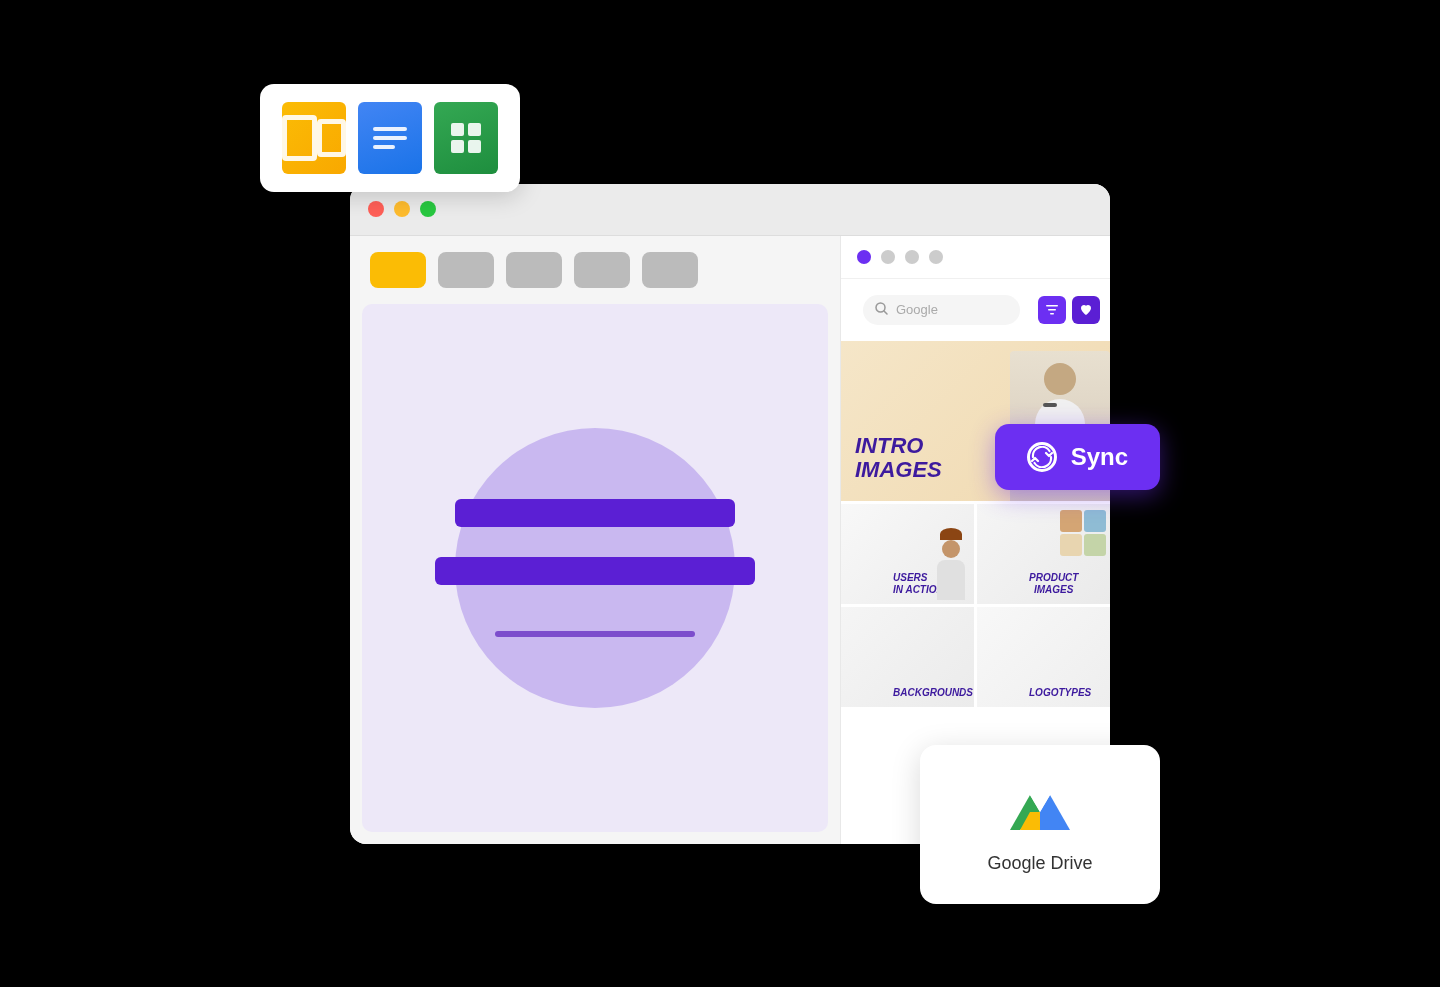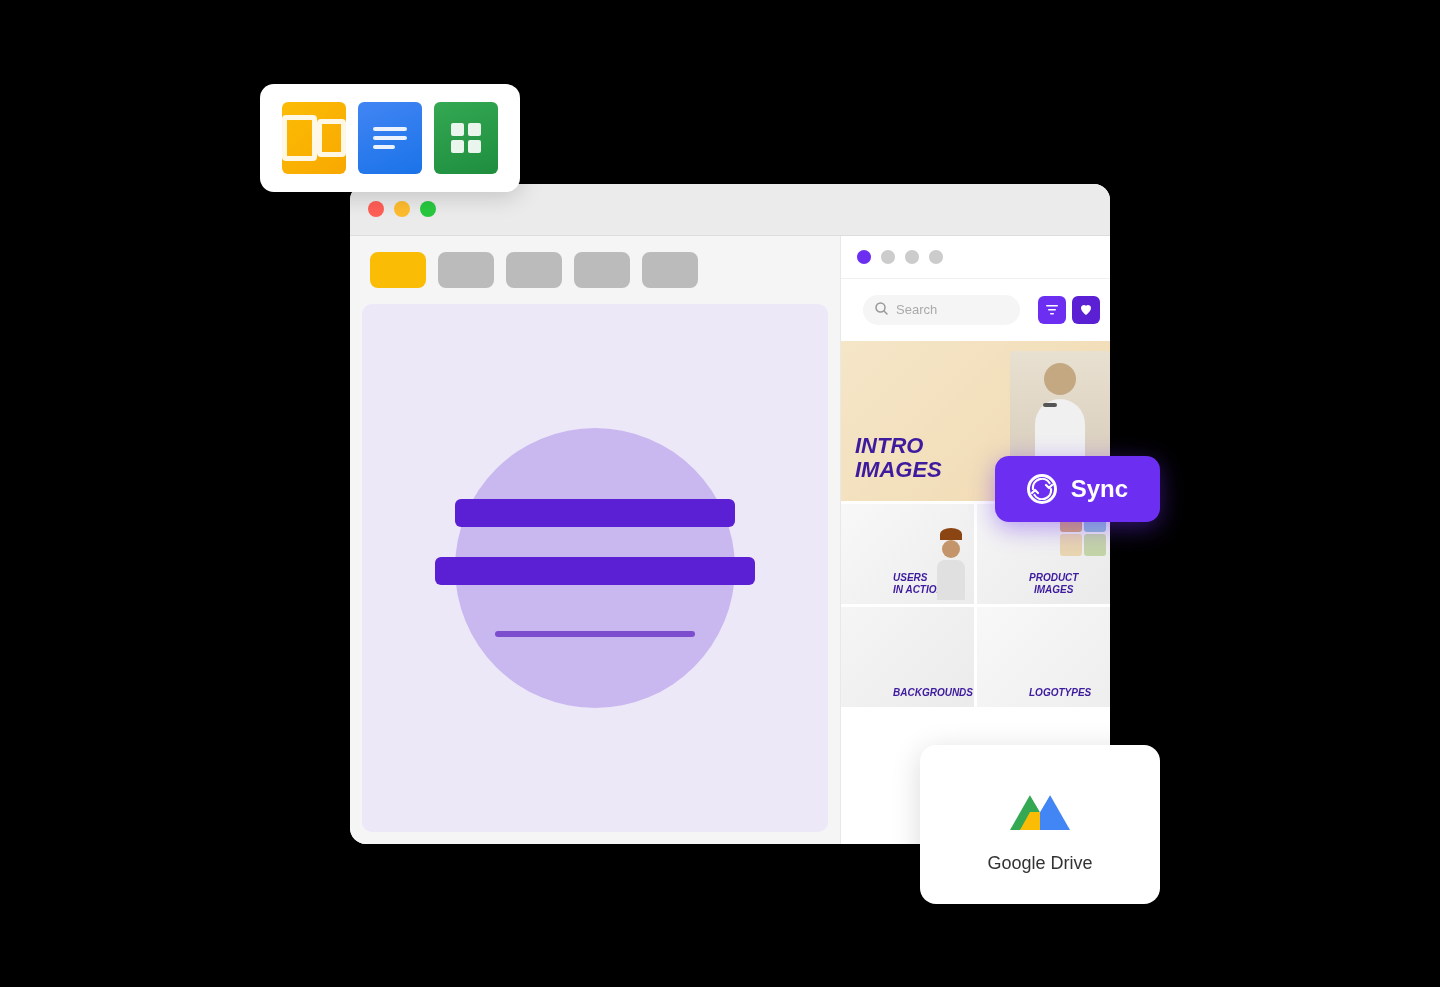--- a/index.html
+++ b/index.html
@@ -424,21 +424,20 @@
       border-radius: 14px;
       padding: 18px 32px;
       font-size: 24px;
       font-weight: 700;
       display: flex;
       align-items: center;
       gap: 14px;
       box-shadow: 0 6px 24px rgba(108, 47, 242, 0.45);
       z-index: 20;
       cursor: pointer;
-      margin-top: 32px;
     }
 
     .sync-icon {
       width: 30px;
       height: 30px;
       border: 3px solid white;
       border-radius: 50%;
       position: relative;
       display: flex;
       align-items: center;
@@ -551,21 +550,21 @@
         </div>
 
         <div style="display:flex;align-items:center;padding:6px 10px;gap:6px;">
           <div class="search-bar" style="flex:1;">
             <span class="search-icon-wrap">
               <svg width="13" height="13" viewBox="0 0 13 13" fill="none">
                 <circle cx="5.5" cy="5.5" r="4.5" stroke="#999" stroke-width="1.5"></circle>
                 <line x1="9" y1="9" x2="12" y2="12" stroke="#999" stroke-width="1.5" stroke-linecap="round"></line>
               </svg>
             </span>
-            <span class="search-text">Search</span>
+            <span class="search-text">Google</span>
           </div>
           <div class="search-btn">
             <svg viewBox="0 0 14 14" fill="white" xmlns="http://www.w3.org/2000/svg">
               <rect x="1" y="2" width="12" height="1.5" rx="0.75"></rect>
               <rect x="3" y="6" width="8" height="1.5" rx="0.75"></rect>
               <rect x="5" y="10" width="4" height="1.5" rx="0.75"></rect>
             </svg>
           </div>
           <div class="search-btn search-btn-heart">
             <svg viewBox="0 0 14 14" fill="white" xmlns="http://www.w3.org/2000/svg">

